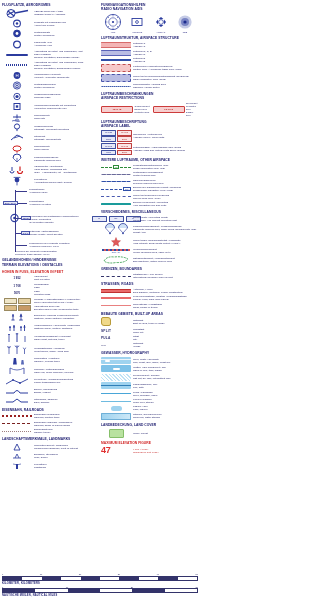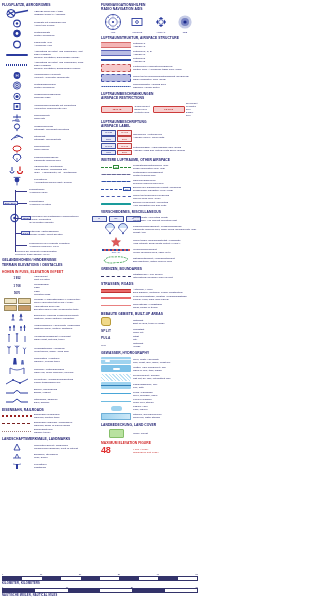--- a/index.html
+++ b/index.html
@@ -928,21 +928,21 @@
       <div class="row">
         <div class="sym">
             <div class="forest"></div>
           </div>
         <div class="txt">Wald / Forest</div>
       </div>
 
       <div class="h-sec red">MAXIMUM ELEVATION FIGURE</div>
       <div class="row">
         <div class="sym l">
-          <span class="mef">48</span>
+          <span class="mef">47</span>
         </div>
         <div class="txt red">x 100 (AMSL)
 hundreds of feet (MSL)</div>
       </div>
 
     </div>
   </div>
 
   <div class="scalewrap">
     <div class="scale-ticks">

